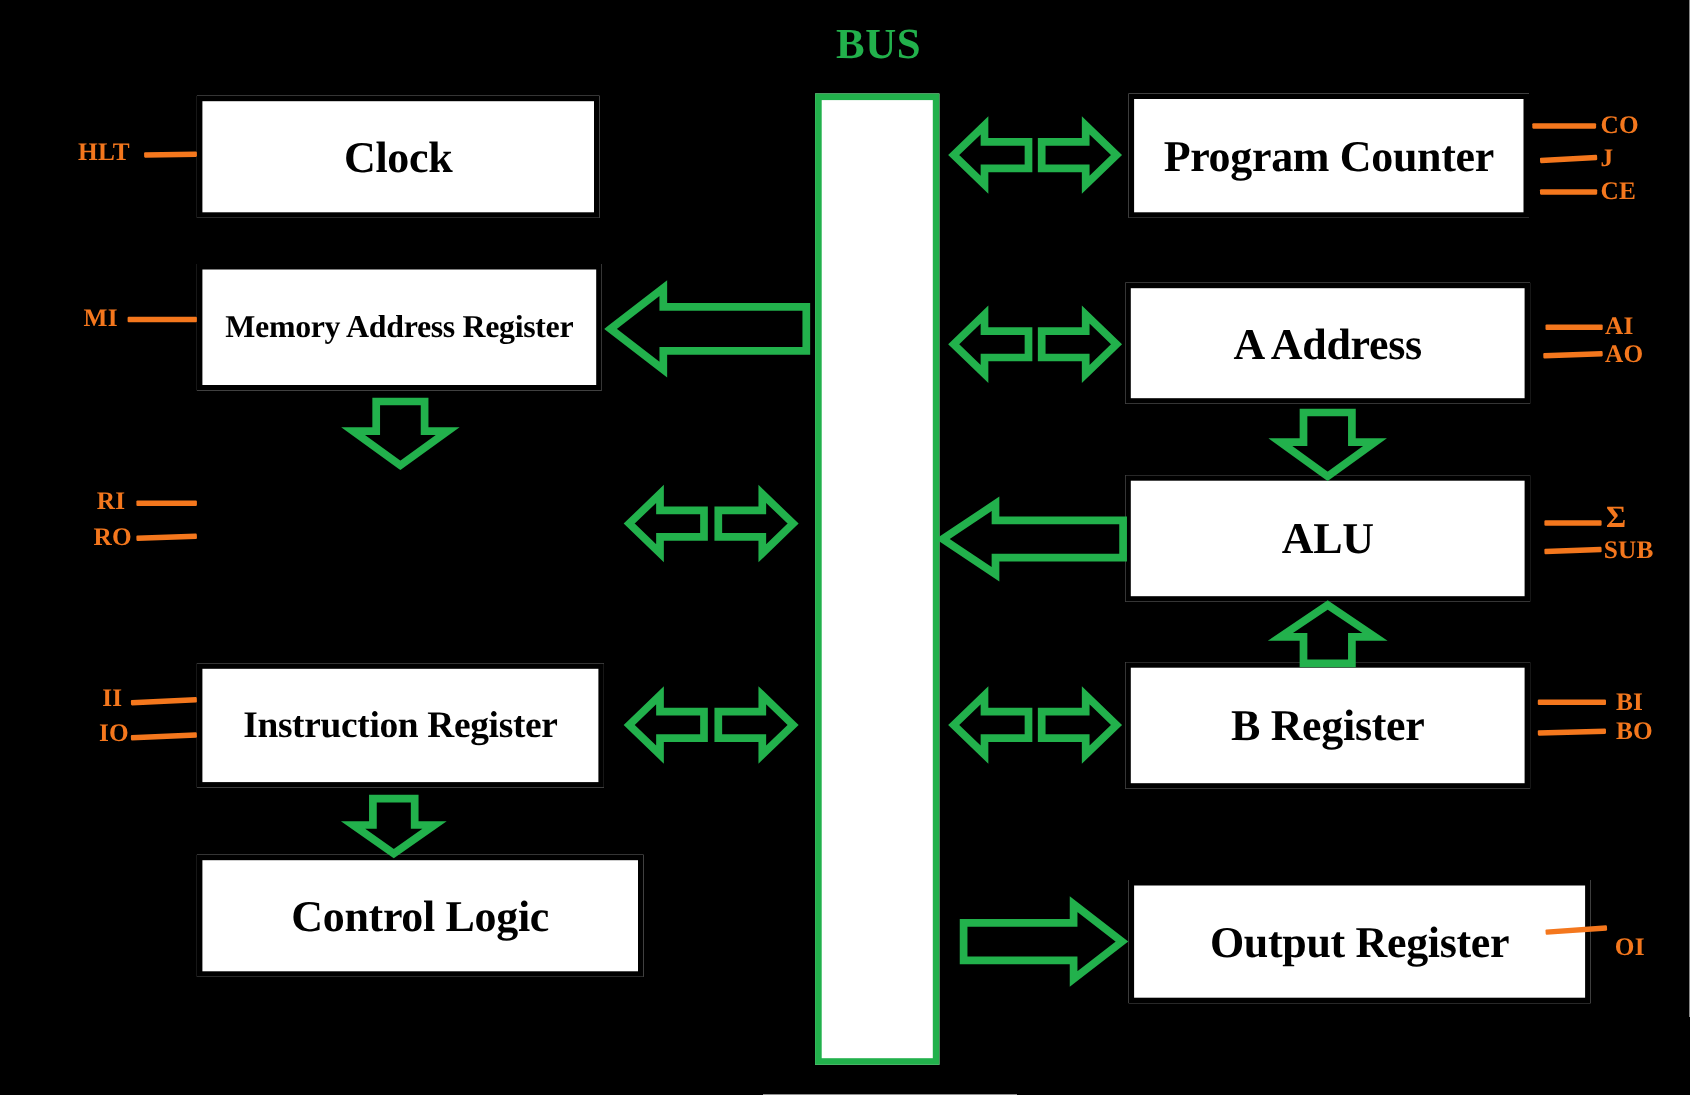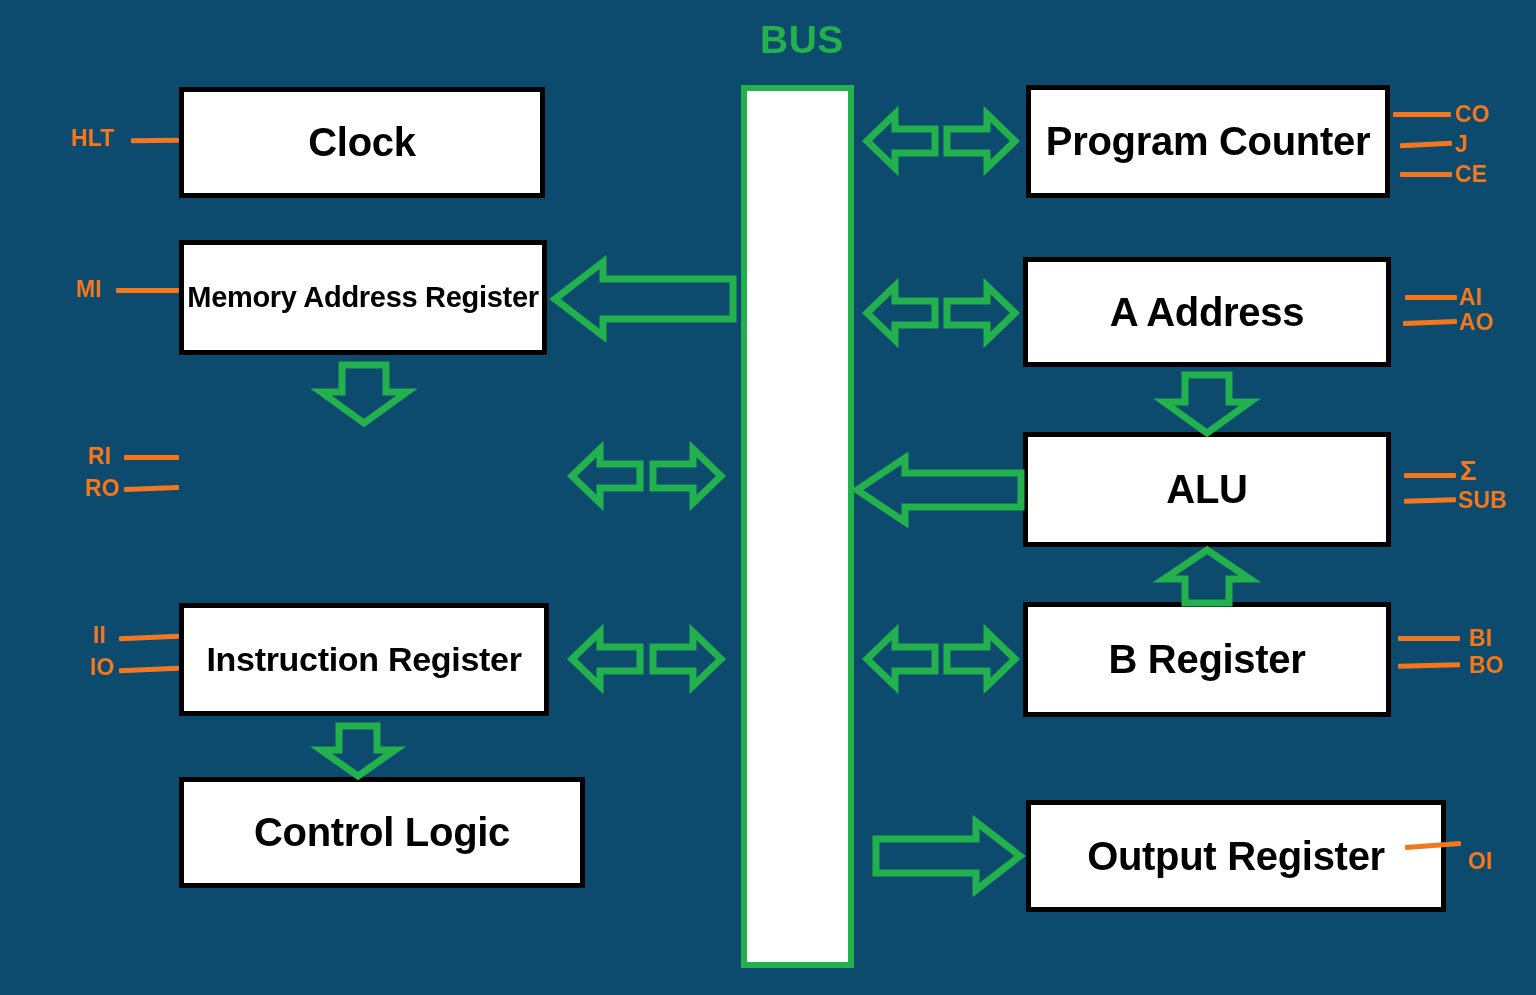--- a/index.html
+++ b/index.html
@@ -4,22 +4,22 @@
 <style>
   html, body {
     margin: 0;
     padding: 0;
     background: #ffffff;
   }
   #canvas {
     position: relative;
     width: 1536px;
     height: 995px;
-    background: #0c4a6e;
-    font-family: Liberation Sans, sans-serif;
+    background: #000000;
+    font-family: Liberation Serif, serif;
     overflow: hidden;
   }
 
   
   .block {
     position: absolute;
     box-sizing: border-box;
     border: 5px solid #000000;
     background: #ffffff;
     display: flex;

